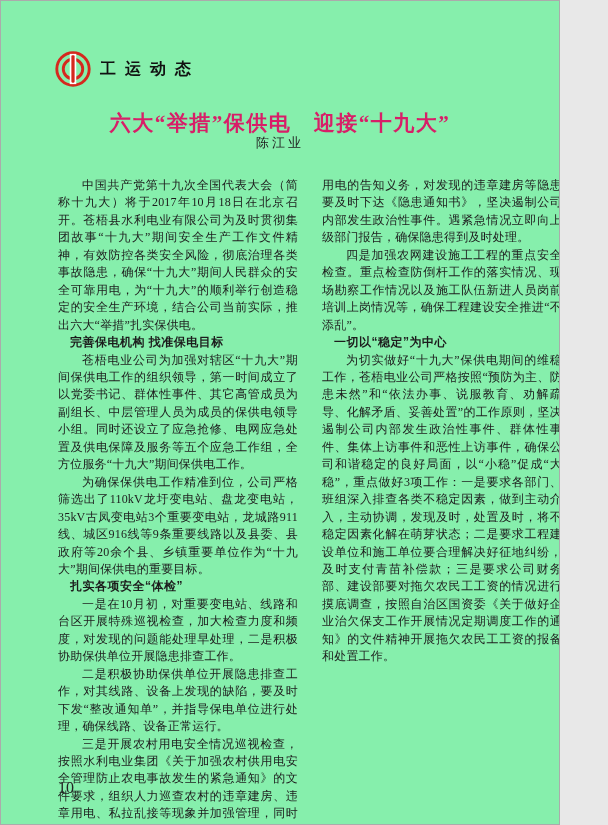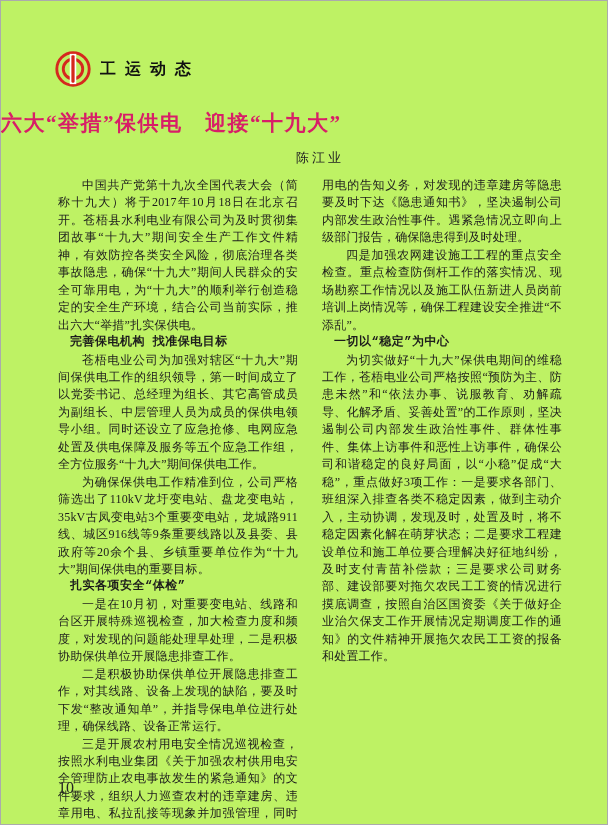--- a/index.html
+++ b/index.html
@@ -1,62 +1,62 @@
 <!DOCTYPE html>
 <html><head>
 <meta charset="utf-8">
 <style>
   html,body{margin:0;padding:0;background:#e8e8e8;}
   .page{
     position:relative;
-    width:608px;height:825px;
-    background:#bef264;
+    width:560px;height:825px;
+    background:#86efac;
     border:1px solid #ababab;
     box-sizing:border-box;
     overflow:hidden;
     font-family:"Liberation Serif","DejaVu Serif",serif;
     color:#1c1c1c;
   }
   .masthead{
     position:absolute;left:54px;top:50px;
     display:flex;align-items:center;gap:9px;
   }
   .logo{width:36px;height:36px;flex:0 0 auto;}
   .masthead-title{
     font-size:16px;font-weight:bold;letter-spacing:9px;
     color:#111;font-family:"Liberation Serif","DejaVu Serif",serif;
     white-space:nowrap;
   }
   .article-title{
     position:absolute;left:0;top:108px;width:100%;
-    text-align:left;
+    text-align:center;
     font-size:21px;font-weight:bold;letter-spacing:1.5px;
     color:#d81e68;
     font-family:"Liberation Serif","DejaVu Serif",serif;
   }
   .article-author{
-    position:absolute;left:0;top:148px;width:100%;
-    text-align:center;font-size:13px;letter-spacing:3px;color:#222;padding-left:16px;
+    position:absolute;left:0;top:133px;width:100%;
+    text-align:center;font-size:13px;letter-spacing:3px;color:#222;
   }
   .columns{
     position:absolute;left:57px;top:176px;
     width:504px;
     display:flex;gap:24px;
   }
   .col{width:240px;}
   .col p{
     margin:0;
     font-size:12px;
     line-height:17.45px;
     text-align:justify;
     text-indent:2em;
     letter-spacing:0.2px;
   }
   .col p.heading{
-    font-family:Liberation Mono, monospace;
+    font-family:Liberation Sans, sans-serif;
     font-weight:bold;
     text-indent:1em;
     letter-spacing:0.5px;
   }
   .col p.noindent{text-indent:0;}
   .page-number{
     position:absolute;left:57px;top:778px;
     font-size:16px;color:#222;
     font-family:"Liberation Serif","DejaVu Serif",serif;
   }
@@ -77,21 +77,21 @@
   </div>
 
   <div class="article-title" style="color: rgb(216, 30, 104);">六大“举措”保供电　迎接“十九大”</div>
 
   <div class="article-author">陈江业</div>
 
   <div class="columns">
     <div class="col">
         <p class="">中国共产党第十九次全国代表大会（简称十九大）将于2017年10月18日在北京召开。苍梧县水利电业有限公司为及时贯彻集团故事“十九大”期间安全生产工作文件精神，有效防控各类安全风险，彻底治理各类事故隐患，确保“十九大”期间人民群众的安全可靠用电，为“十九大”的顺利举行创造稳定的安全生产环境，结合公司当前实际，推出六大“举措”扎实保供电。</p>
         <p class="heading">完善保电机构 找准保电目标</p>
-        <p class="">苍梧电业公司为加强对辖区“十九大”期间保供电工作的组织领导，第一时间成立了以党委书记、总经理为组长、其它高管成员为副组长、中层管理人员为成员的保供电领导小组。同时还设立了应急抢修、电网应急处置及供电保障及服务等五个应急工作组，全方位服务“十九大”期间保供电工作。</p>
+        <p class="">苍梧电业公司为加强对辖区“十九大”期间保供电工作的组织领导，第一时间成立了以党委书记、群体性事件、其它高管成员为副组长、中层管理人员为成员的保供电领导小组。同时还设立了应急抢修、电网应急处置及供电保障及服务等五个应急工作组，全方位服务“十九大”期间保供电工作。</p>
         <p class="">为确保保供电工作精准到位，公司严格筛选出了110kV龙圩变电站、盘龙变电站，35kV古凤变电站3个重要变电站，龙城路911线、城区916线等9条重要线路以及县委、县政府等20余个县、乡镇重要单位作为“十九大”期间保供电的重要目标。</p>
         <p class="heading">扎实各项安全“体检”</p>
         <p class="">一是在10月初，对重要变电站、线路和台区开展特殊巡视检查，加大检查力度和频度，对发现的问题能处理早处理，二是积极协助保供单位开展隐患排查工作。</p>
         <p class="">二是积极协助保供单位开展隐患排查工作，对其线路、设备上发现的缺陷，要及时下发“整改通知单”，并指导保电单位进行处理，确保线路、设备正常运行。</p>
         <p class="">三是开展农村用电安全情况巡视检查，按照水利电业集团《关于加强农村供用电安全管理防止农电事故发生的紧急通知》的文件要求，组织人力巡查农村的违章建房、违章用电、私拉乱接等现象并加强管理，同时切实对群众履行好安全</p>
       </div>
     <div class="col">
         <p class=" noindent">用电的告知义务，对发现的违章建房等隐患要及时下达《隐患通知书》，坚决遏制公司内部发生政治性事件。遇紧急情况立即向上级部门报告，确保隐患得到及时处理。</p>
         <p class="">四是加强农网建设施工工程的重点安全检查。重点检查防倒杆工作的落实情况、现场勘察工作情况以及施工队伍新进人员岗前培训上岗情况等，确保工程建设安全推进“不添乱”。</p>
         <p class="heading">一切以“稳定”为中心</p>

